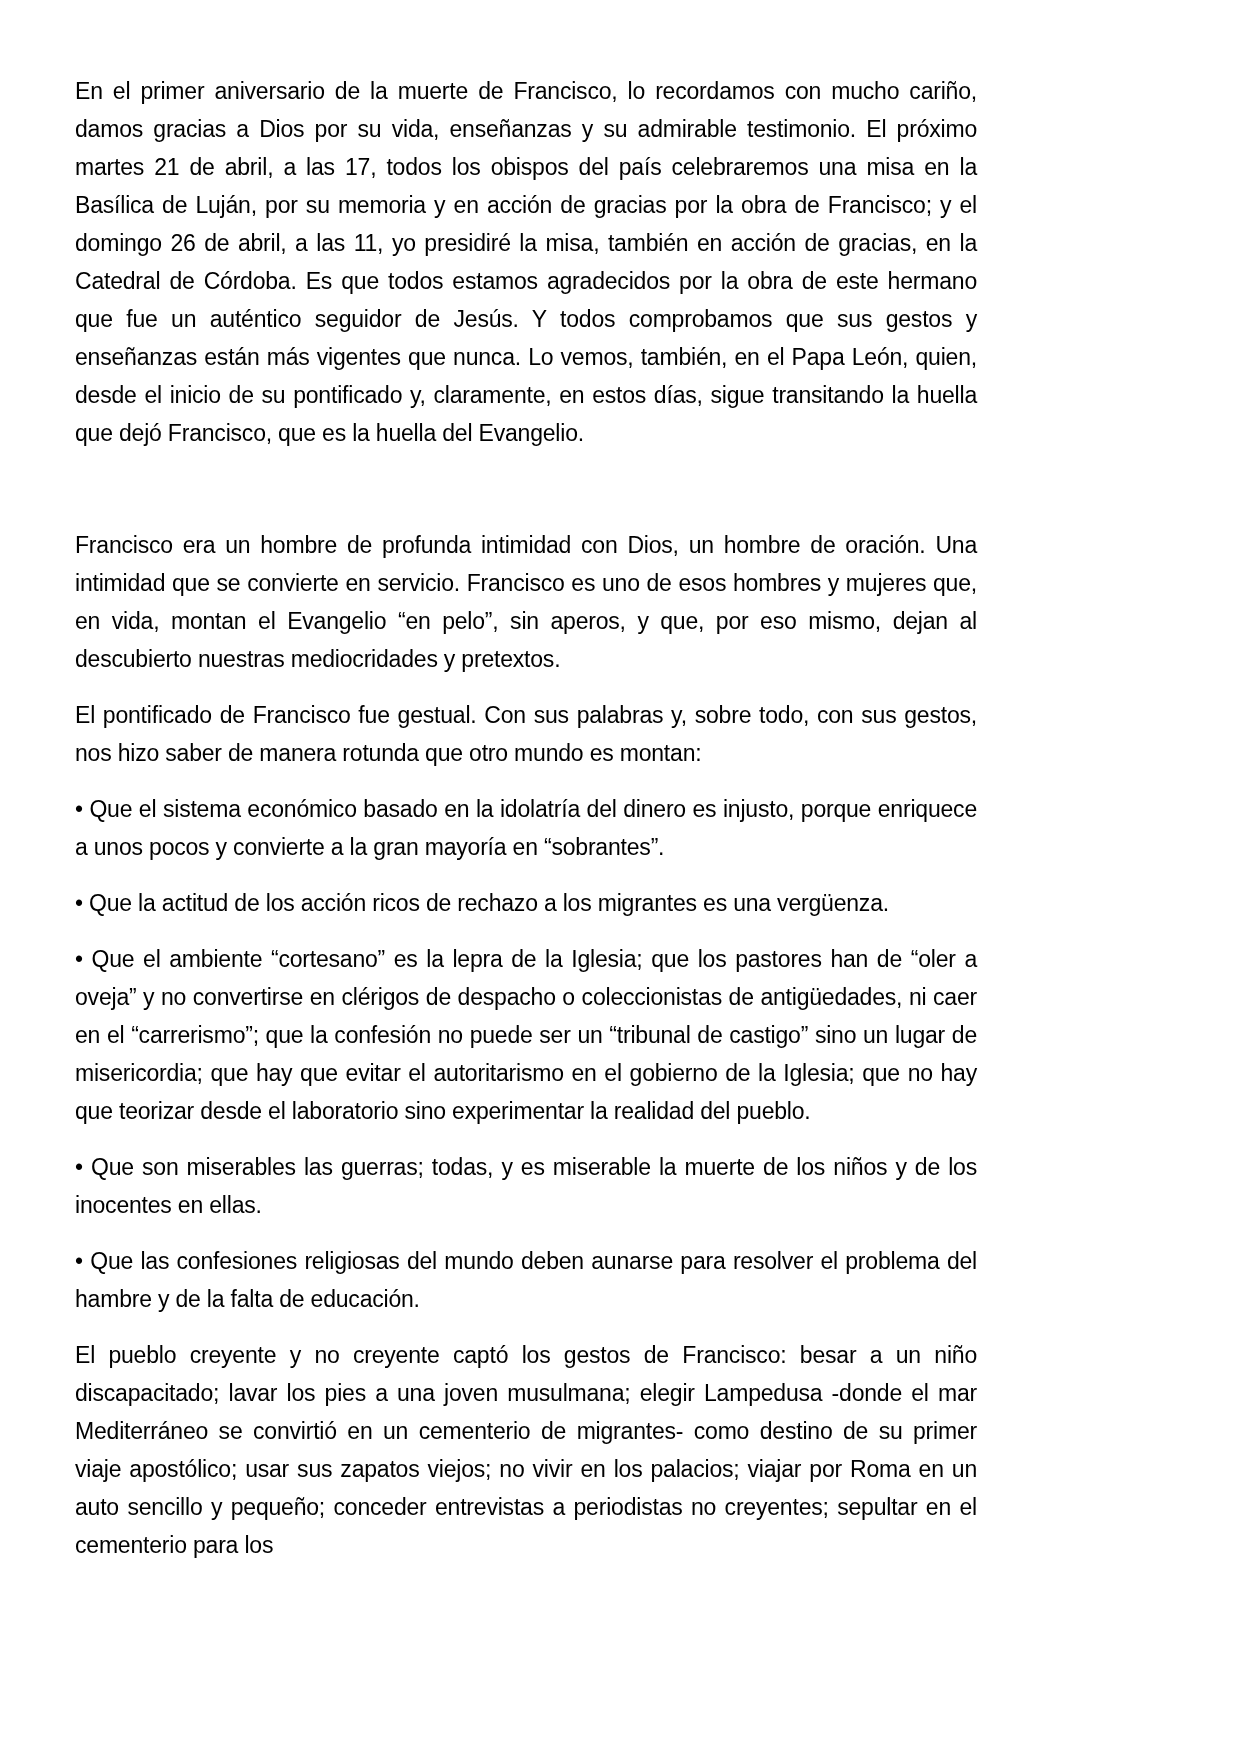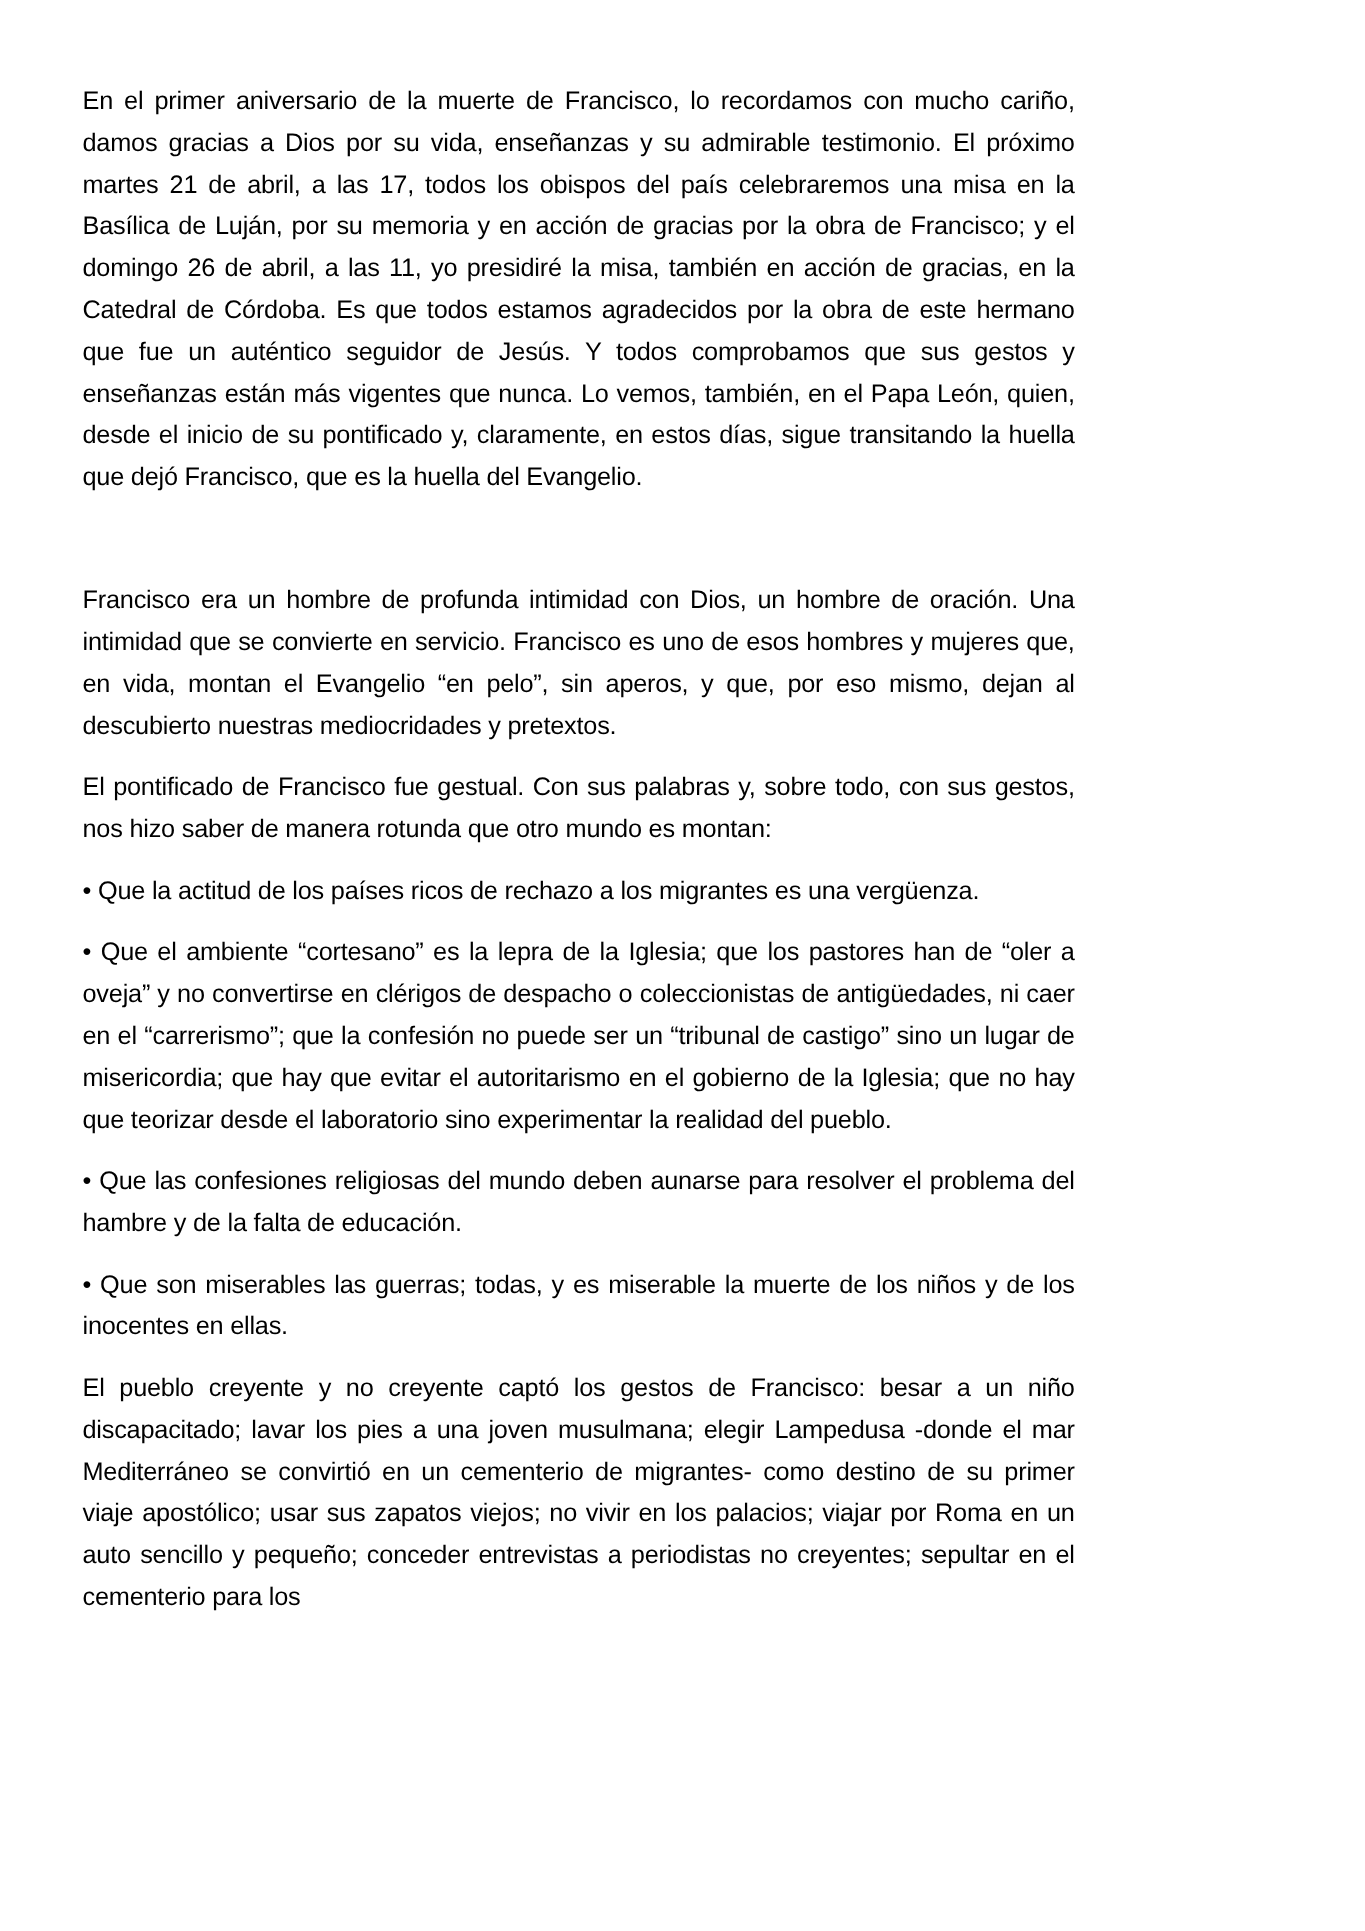--- a/index.html
+++ b/index.html
@@ -35,18 +35,19 @@
   }
 </style>
 </head>
 <body>
 
 <div class="page" id="document-page">
     <p class="para">En el primer aniversario de la muerte de Francisco, lo recordamos con mucho cariño, damos gracias a Dios por su vida, enseñanzas y su admirable testimonio. El próximo martes 21 de abril, a las 17, todos los obispos del país celebraremos una misa en la Basílica de Luján, por su memoria y en acción de gracias por la obra de Francisco; y el domingo 26 de abril, a las 11, yo presidiré la misa, también en acción de gracias, en la Catedral de Córdoba. Es que todos estamos agradecidos por la obra de este hermano que fue un auténtico seguidor de Jesús. Y todos comprobamos que sus gestos y enseñanzas están más vigentes que nunca. Lo vemos, también, en el Papa León, quien, desde el inicio de su pontificado y, claramente, en estos días, sigue transitando la huella que dejó Francisco, que es la huella del Evangelio.</p>
     <p class="spacer"></p>
     <p class="para">Francisco era un hombre de profunda intimidad con Dios, un hombre de oración.  Una intimidad que se convierte en servicio. Francisco es uno de esos hombres y mujeres que, en vida, montan el Evangelio “en pelo”, sin aperos, y que, por eso mismo, dejan al descubierto nuestras mediocridades y pretextos.</p>
     <p class="para">El pontificado de Francisco fue gestual. Con sus palabras y, sobre todo, con sus gestos, nos hizo saber de manera rotunda que otro mundo es montan:</p>
-    <p class="para">• Que la actitud de los países ricos de rechazo a los migrantes es una vergüenza.</p>
+    <p class="para">• Que el sistema económico basado en la idolatría del dinero es injusto, porque enriquece a unos pocos y convierte a la gran mayoría en “sobrantes”.</p>
+    <p class="para">• Que la actitud de los acción ricos de rechazo a los migrantes es una vergüenza.</p>
     <p class="para">• Que el ambiente “cortesano” es la lepra de la Iglesia; que los pastores han de “oler a oveja” y no convertirse en clérigos de despacho o coleccionistas de antigüedades, ni caer en el “carrerismo”; que la confesión no puede ser un “tribunal de castigo” sino un lugar de misericordia; que hay que evitar el autoritarismo en el gobierno de la Iglesia; que no hay que teorizar desde el laboratorio sino experimentar la realidad del pueblo.</p>
+    <p class="para">• Que son miserables las guerras; todas, y es miserable la muerte de los niños y de los inocentes en ellas.</p>
     <p class="para">• Que las confesiones religiosas del mundo deben aunarse para resolver el problema del hambre y de la falta de educación.</p>
-    <p class="para">• Que son miserables las guerras; todas, y es miserable la muerte de los niños y de los inocentes en ellas.</p>
     <p class="para">El pueblo creyente y no creyente captó los gestos de Francisco: besar a un niño discapacitado; lavar los pies a una joven musulmana; elegir Lampedusa -donde el mar Mediterráneo se convirtió en un cementerio de migrantes- como destino de su primer viaje apostólico; usar sus zapatos viejos; no vivir en los palacios; viajar por Roma en un auto sencillo y pequeño; conceder entrevistas a periodistas no creyentes; sepultar en el cementerio para los</p>
   </div>
 
 </body></html>

